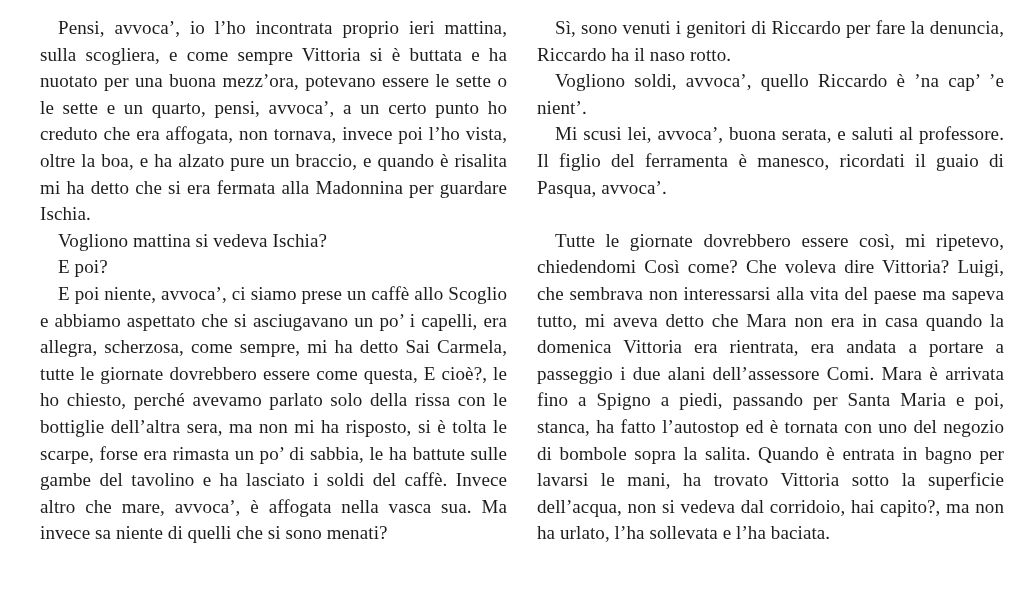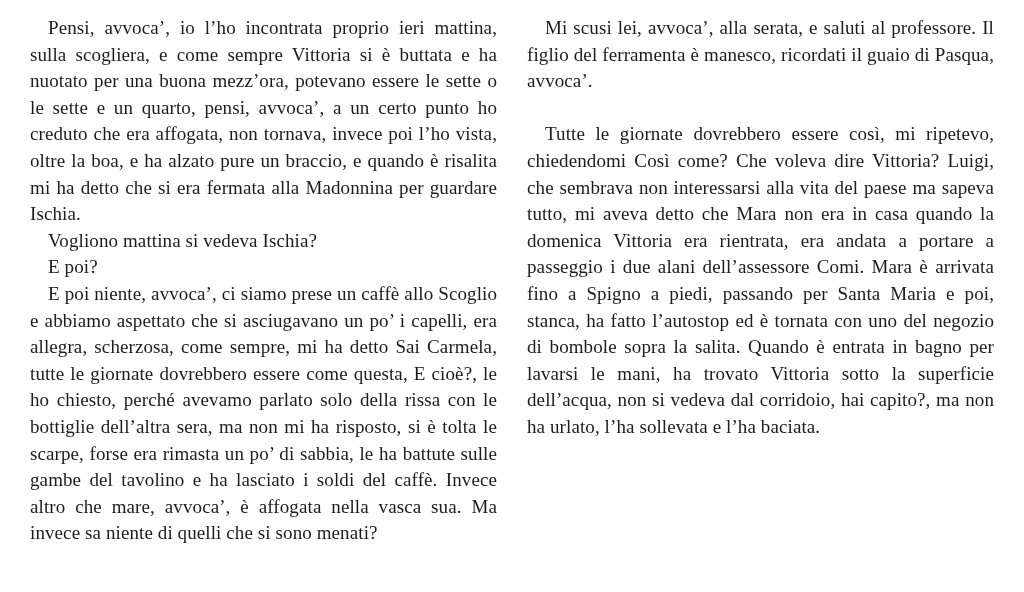--- a/index.html
+++ b/index.html
@@ -10,21 +10,21 @@
   html,body{margin:0;padding:0;}
   body{
     width:1024px;height:592px;
     background:var(--bg);
     overflow:hidden;
     font-family:"Liberation Serif","DejaVu Serif",serif;
   }
   .spread{
     display:flex;
     gap:30px;
-    padding:15px 29px 0 30px;
+    padding:15px 29px 0 40px;
     width:864px;height:592px;
   }
   .page{
     flex:0 0 467px;
     width:467px;
   }
   .page p{
     margin:0;
     font-size:19px;
     line-height:26.6px;
@@ -42,16 +42,18 @@
 <body>
 
 <div class="spread">
   <div class="page">
     <p>Pensi, avvoca’, io l’ho incontrata proprio ieri mattina, sulla scogliera, e come sempre Vittoria si è buttata e ha nuotato per una buona mezz’ora, potevano essere le sette o le sette e un quarto, pensi, avvoca’, a un certo punto ho creduto che era affogata, non tornava, invece poi l’ho vista, oltre la boa, e ha alzato pure un braccio, e quando è risalita mi ha detto che si era fermata alla Madonnina per guardare Ischia.</p>
     <p>Vogliono mattina si vedeva Ischia?</p>
     <p>E poi?</p>
     <p>E poi niente, avvoca’, ci siamo prese un caffè allo Scoglio e abbiamo aspettato che si asciugavano un po’ i capelli, era allegra, scherzosa, come sempre, mi ha detto Sai Carmela, tutte le giornate dovrebbero essere come questa, E cioè?, le ho chiesto, perché avevamo parlato solo della rissa con le bottiglie dell’altra sera, ma non mi ha risposto, si è tolta le scarpe, forse era rimasta un po’ di sabbia, le ha battute sulle gambe del tavolino e ha lasciato i soldi del caffè. Invece altro che mare, avvoca’, è affogata nella vasca sua. Ma invece sa niente di quelli che si sono menati?</p>
   </div>
   <div class="page">
-    <p>Mi scusi lei, avvoca’, alla serata, e saluti al professore. Il figlio del ferramenta è manesco, ricordati il guaio di Pasqua, avvoca’.</p>
+    <p>Sì, sono venuti i genitori di Riccardo per fare la denuncia, Riccardo ha il naso rotto.</p>
+    <p>Vogliono soldi, avvoca’, quello Riccardo è ’na cap’ ’e nient’.</p>
+    <p>Mi scusi lei, avvoca’, buona serata, e saluti al professore. Il figlio del ferramenta è manesco, ricordati il guaio di Pasqua, avvoca’.</p>
     <p class="section-start">Tutte le giornate dovrebbero essere così, mi ripetevo, chiedendomi Così come? Che voleva dire Vittoria? Luigi, che sembrava non interessarsi alla vita del paese ma sapeva tutto, mi aveva detto che Mara non era in casa quando la domenica Vittoria era rientrata, era andata a portare a passeggio i due alani dell’assessore Comi. Mara è arrivata fino a Spigno a piedi, passando per Santa Maria e poi, stanca, ha fatto l’autostop ed è tornata con uno del negozio di bombole sopra la salita. Quando è entrata in bagno per lavarsi le mani, ha trovato Vittoria sotto la superficie dell’acqua, non si vedeva dal corridoio, hai capito?, ma non ha urlato, l’ha sollevata e l’ha baciata.</p>
   </div>
 </div>
 
 </body></html>

